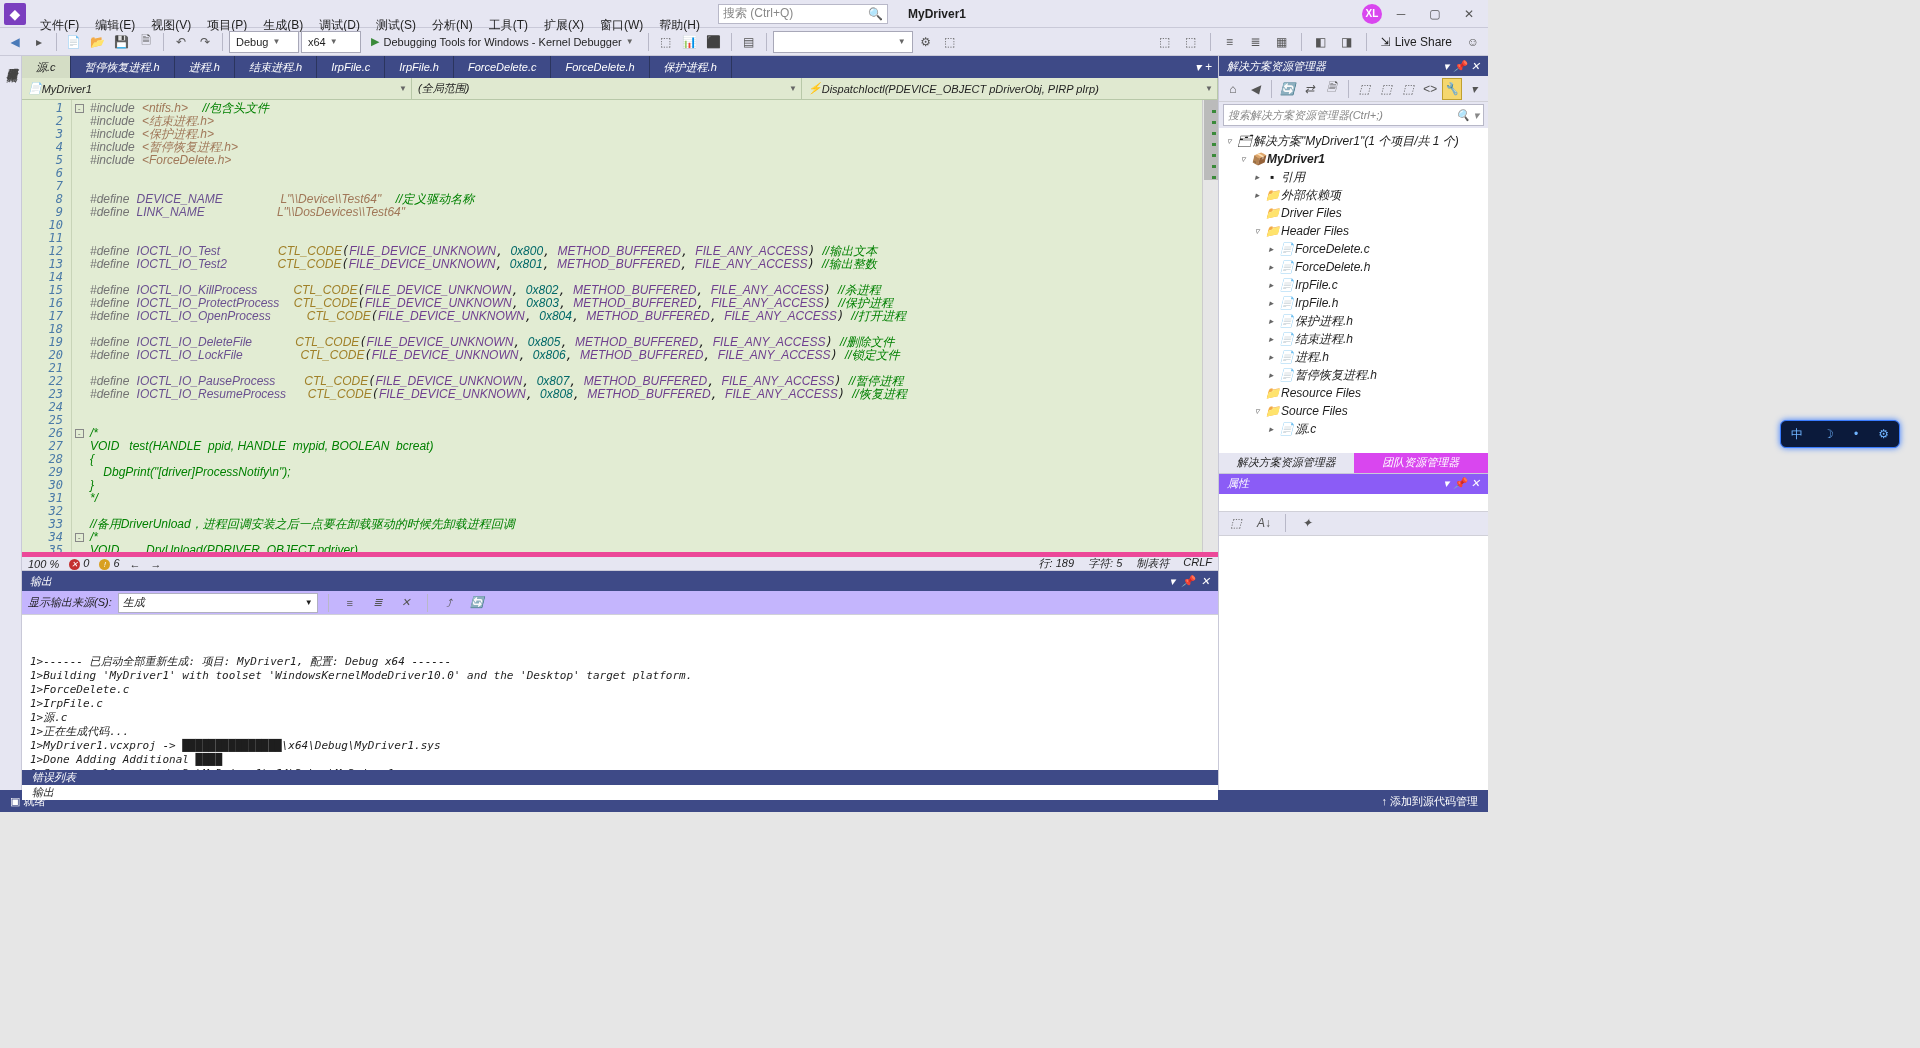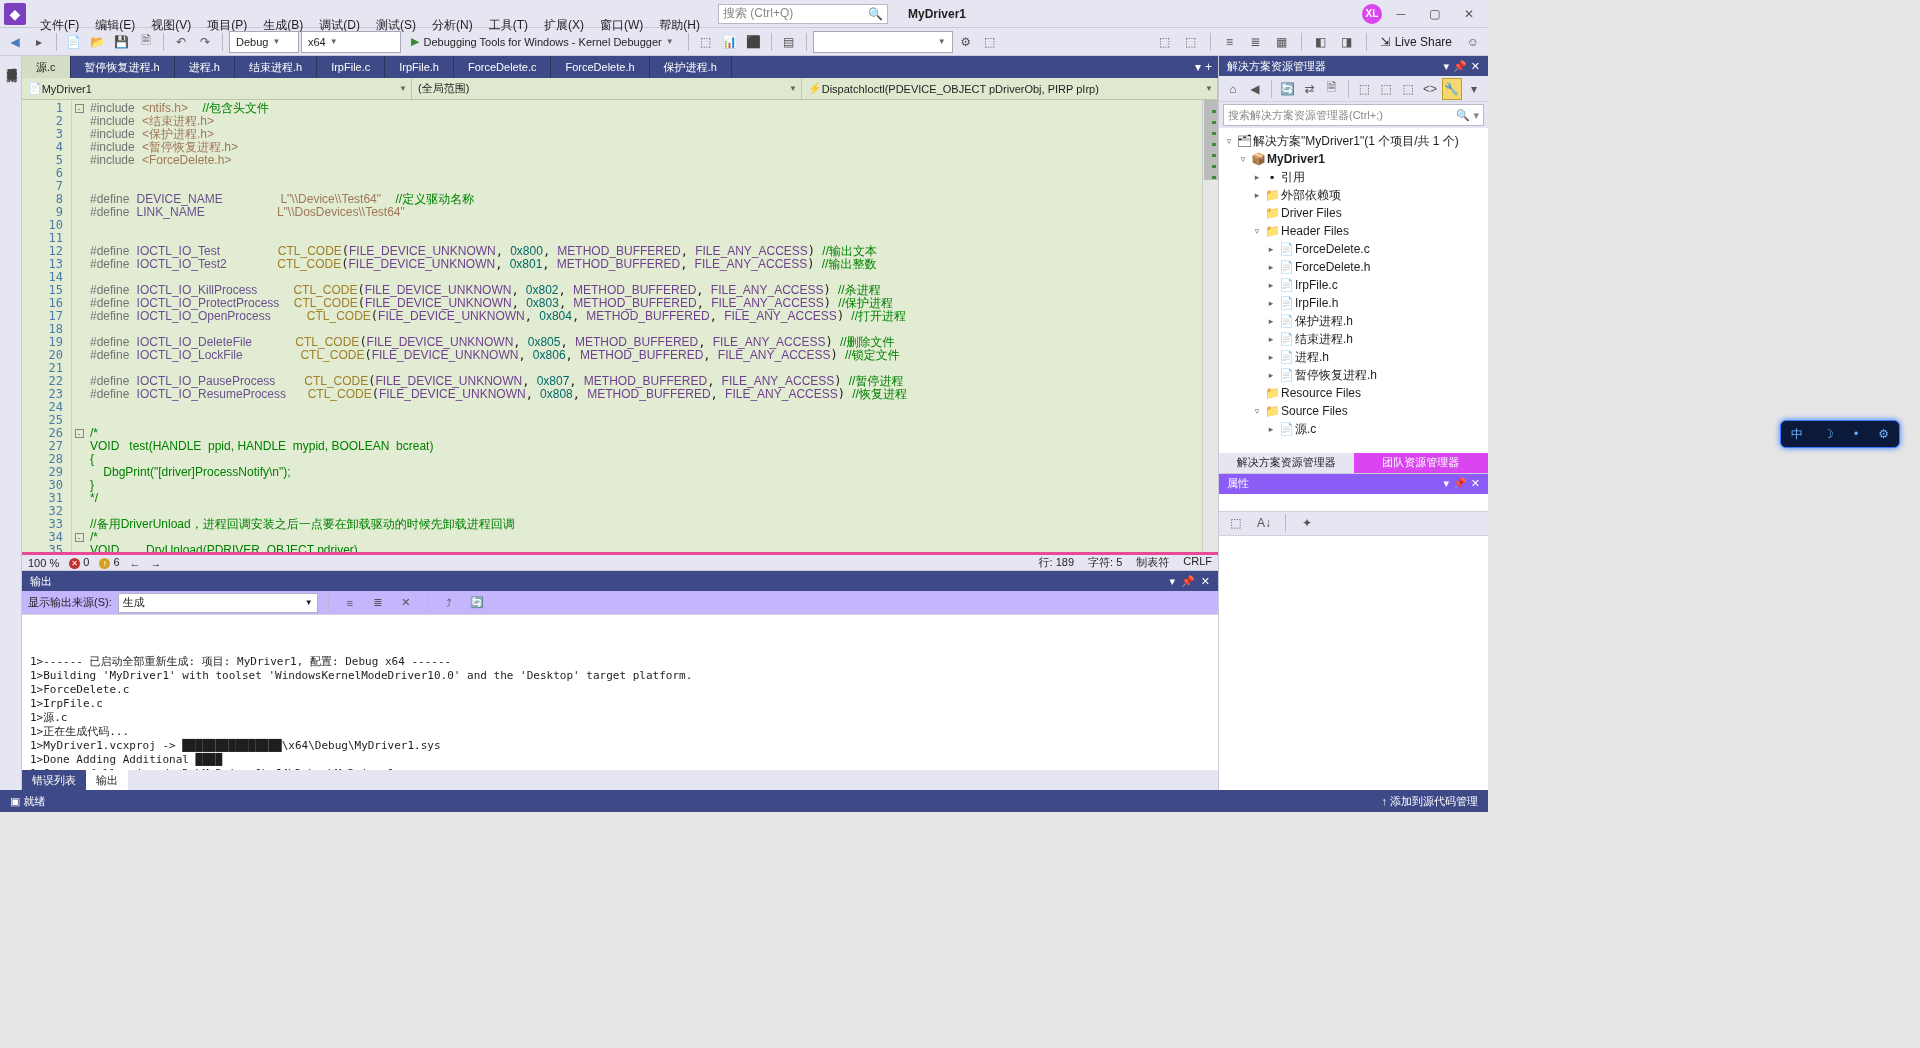--- a/index.html
+++ b/index.html
@@ -22,21 +22,21 @@
 .tb-btn { width: 22px; height: 22px; display: flex; align-items: center; justify-content: center; color: #555; border: 1px solid transparent; }
 .tb-sep { width: 1px; height: 18px; background: #b8b8c8; margin: 0 4px; }
 .tb-combo { height: 22px; border: 1px solid #a8a8b8; background: #fff; padding: 0 6px; display: flex; align-items: center; gap: 4px; font-size: 11px; }
 .tb-combo .dd { color: #666; font-size: 8px; }
 .start-btn { display: flex; align-items: center; gap: 4px; padding: 0 8px; height: 22px; }
 .start-btn .tri { color: #3a8a3a; }
 .tb-right { margin-left: auto; display: flex; align-items: center; gap: 4px; }
 .liveshare { display: flex; align-items: center; gap: 4px; padding: 0 6px; }
 
 
-.body { display: flex; height: calc(100% - 28px - 28px - 22px); }
+.body { display: flex; height: calc(100% - 28px - 28px - 22px); font-style: italic; }
 
 
 .left-well { width: 22px; background: #e6e6f2; border-right: 1px solid #c9c9d8; writing-mode: vertical-rl; text-orientation: mixed; padding: 4px 2px; font-size: 11px; color: #444; }
 
 
 .center { flex: 1; display: flex; flex-direction: column; min-width: 0; }
 
 
 .doc-tabs { height: 22px; background: #3e4a87; display: flex; align-items: stretch; }
 .doc-tab { padding: 0 14px; display: flex; align-items: center; background: #3e4a87; color: #fff; font-size: 11px; border-right: 1px solid #2b355e; position: relative; }
@@ -60,34 +60,34 @@
 .scroll-marks div { height: 3px; margin-bottom: 8px; background: #3a8a3a; }
 .inc { color: #737373; }
 .str { color: #a07758; }
 .cmt { color: #008000; }
 .mac { color: #6a5090; }
 .mac2 { color: #a08028; }
 .hex { color: #006868; }
 .flag { color: #6f3f8f; }
 
 
-.editor-status { height: 18px; background: #e6e6f2; border-top: 3px solid #ec4899; display: flex; align-items: center; padding: 0 6px; font-size: 11px; gap: 10px; }
+.editor-status { height: 18px; background: #e6e6f2; border-top: 5px solid #ec4899; display: flex; align-items: center; padding: 0 6px; font-size: 11px; gap: 10px; }
 .editor-status .right { margin-left: auto; display: flex; gap: 14px; }
 .err-dot { width: 11px; height: 11px; border-radius: 50%; display: inline-flex; align-items: center; justify-content: center; color: #fff; font-size: 8px; }
 
 
 .output-panel { border-top: 1px solid #c9c9d8; background: #fff; display: flex; flex-direction: column; }
 .panel-title { height: 20px; background: #3e4a87; color: #fff; display: flex; align-items: center; padding: 0 8px; font-size: 11px; }
 .panel-title .pin { margin-left: auto; display: flex; gap: 6px; }
 .out-toolbar { height: 24px; background: #c4b5fd; border-bottom: 1px solid #d0d0d8; display: flex; align-items: center; padding: 0 6px; gap: 6px; font-size: 11px; }
 .out-combo { width: 200px; height: 20px; border: 1px solid #b0b0c0; background: #fff; padding: 0 4px; display: flex; align-items: center; }
 .output-body { flex: 1; padding: 4px 8px; font-family: Consolas, "NSimSun", monospace; font-size: 11px; white-space: pre; line-height: 14px; overflow: hidden; margin-top: 36px; }
 
 
-.bottom-tabs { height: 20px; background: #e6e6f2; display: flex; align-items: stretch; }
+.bottom-tabs { height: 20px; background: #e6e6f2; display: flex; align-items: stretch; flex-direction: column; }
 .bot-tab { padding: 0 10px; display: flex; align-items: center; font-size: 11px; background: #3e4a87; color: #fff; }
 .bot-tab.active { background: #fff; color: #1e1e1e; }
 
 
 .right-panels { width: 270px; display: flex; flex-direction: column; border-left: 1px solid #c9c9d8; background: #e6e6f2; }
 .se-title { height: 20px; background: #3e4a87; color: #fff; display: flex; align-items: center; padding: 0 8px; font-size: 11px; }
 .se-title .ctl { margin-left: auto; display: flex; gap: 4px; }
 .se-toolbar { height: 26px; display: flex; align-items: center; padding: 0 4px; gap: 2px; background: #e6e6f2; border-bottom: 1px solid #d0d0d8; }
 .se-search { height: 22px; margin: 2px 4px; border: 1px solid #b8b8c8; background: #fff; display: flex; align-items: center; padding: 0 4px; color: #888; font-size: 11px; position: relative; }
 .se-tree { flex: 1; background: #fff; font-size: 12px; padding: 4px 0; overflow: auto; }
@@ -155,21 +155,21 @@
   <div class="tb-btn">💾</div>
   <div class="tb-btn">🗎</div>
   <div class="tb-sep"></div>
   <div class="tb-btn">↶</div>
   <div class="tb-btn">↷</div>
   <div class="tb-sep"></div>
   <div class="tb-combo" style="width:70px">
       <span>Debug</span>
       <span class="dd">▼</span>
     </div>
-  <div class="tb-combo" style="width:100px">
+  <div class="tb-combo" style="width:60px">
       <span>x64</span>
       <span class="dd">▼</span>
     </div>
   <div class="start-btn tb-combo" style="border:none;background:transparent">
       <span class="tri">▶</span>
       <span>Debugging Tools for Windows - Kernel Debugger</span>
       <span class="dd">▼</span>
     </div>
   <div class="tb-sep"></div>
   <div class="tb-btn">⬚</div>

